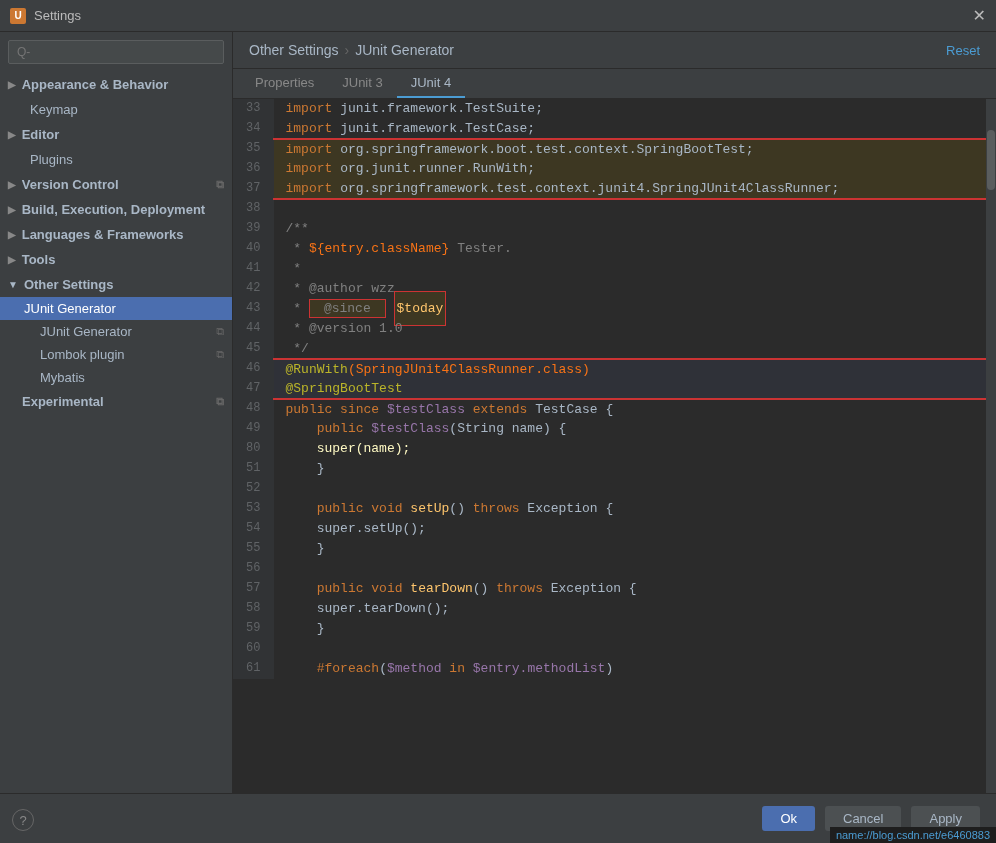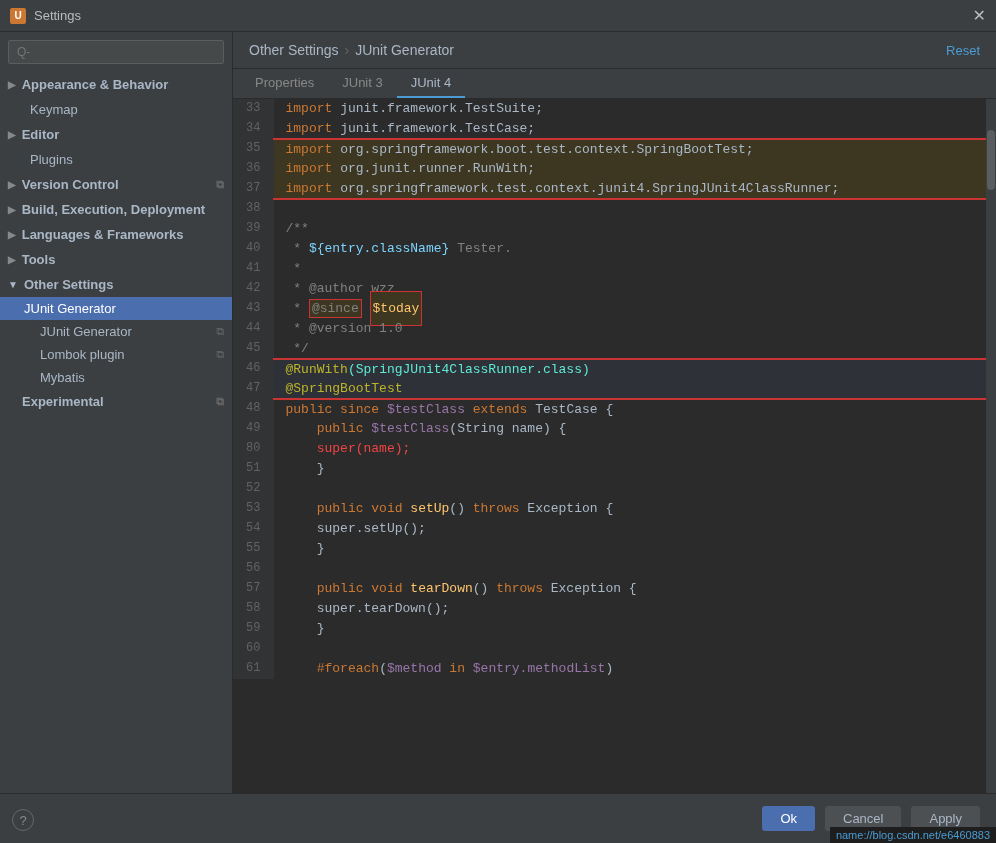--- a/index.html
+++ b/index.html
@@ -363,70 +363,70 @@
             <td class="line-code">&nbsp;</td>
           </tr>
 
           <tr>
             <td class="line-num">39</td>
             <td class="line-code"><span style="color:#808080">/**</span></td>
           </tr>
 
           <tr>
             <td class="line-num">40</td>
-            <td class="line-code"><span style="color:#808080"> * </span><span style="color:#7dd3fc">${entry.className}</span><span style="color:#808080"> Tester.</span></td>
+            <td class="line-code"><span style="color:#808080"> * </span><span style="color:#f97316">${entry.className}</span><span style="color:#808080"> Tester.</span></td>
           </tr>
 
           <tr>
             <td class="line-num">41</td>
             <td class="line-code"><span style="color:#808080"> *</span></td>
           </tr>
 
           <tr>
             <td class="line-num">42</td>
             <td class="line-code"><span style="color:#808080"> * @author wzz</span></td>
           </tr>
 
           <tr>
             <td class="line-num">43</td>
-            <td class="line-code"><span style="color:#808080"> * </span><span style="background:#3d3722;border:1px solid #cc3333;padding:1px 2px;color:#808080">@since</span><span style="color:#808080"> </span><span style="background:#3d3722;border:1px solid #cc3333;padding:9px 2px;color:#ffc66d">$today</span></td>
+            <td class="line-code"><span style="color:#808080"> * </span><span style="background:#3d3722;border:1px solid #cc3333;padding:1px 14px;color:#808080">@since</span><span style="color:#808080"> </span><span style="background:#3d3722;border:1px solid #cc3333;padding:9px 2px;color:#ffc66d">$today</span></td>
           </tr>
 
           <tr>
             <td class="line-num">44</td>
             <td class="line-code"><span style="color:#808080"> * @version 1.0</span></td>
           </tr>
 
           <tr>
             <td class="line-num">45</td>
             <td class="line-code"><span style="color:#808080"> */</span></td>
           </tr>
 
           <tr>
             <td class="line-num">46</td>
-            <td class="line-code" style="background:#2f3138;border-top:2px solid #cc3333;border-right:2px solid #cc3333;border-left:none;"><span style="color:#bbb529">@RunWith</span><span style="color:#5eead4">(SpringJUnit4ClassRunner.class)</span></td>
+            <td class="line-code" style="background:#2f3138;border-top:2px solid #cc3333;border-right:2px solid #cc3333;border-left:none;"><span style="color:#bbb529">@RunWith</span><span style="color:#f97316">(SpringJUnit4ClassRunner.class)</span></td>
           </tr>
           <tr>
             <td class="line-num">47</td>
             <td class="line-code" style="background:#2f3138;border-bottom:2px solid #cc3333;border-right:2px solid #cc3333;border-left:none;"><span style="color:#bbb529">@SpringBootTest</span></td>
           </tr>
 
           <tr>
             <td class="line-num">48</td>
             <td class="line-code"><span style="color:#cc7832">public since</span> <span style="color:#9876aa">$testClass</span> <span style="color:#cc7832">extends</span> <span style="color:#a9b7c6">TestCase {</span></td>
           </tr>
 
           <tr>
             <td class="line-num">49</td>
             <td class="line-code"><span style="color:#cc7832">    public </span><span style="color:#9876aa">$testClass</span><span style="color:#a9b7c6">(String name) {</span></td>
           </tr>
 
           <tr>
             <td class="line-num">80</td>
-            <td class="line-code"><span style="color:#ef4444">    super(name);</span></td>
+            <td class="line-code"><span style="color:#fef9c3">    super(name);</span></td>
           </tr>
 
           <tr>
             <td class="line-num">51</td>
             <td class="line-code"><span style="color:#a9b7c6">    }</span></td>
           </tr>
 
           <tr>
             <td class="line-num">52</td>
             <td class="line-code">&nbsp;</td>

